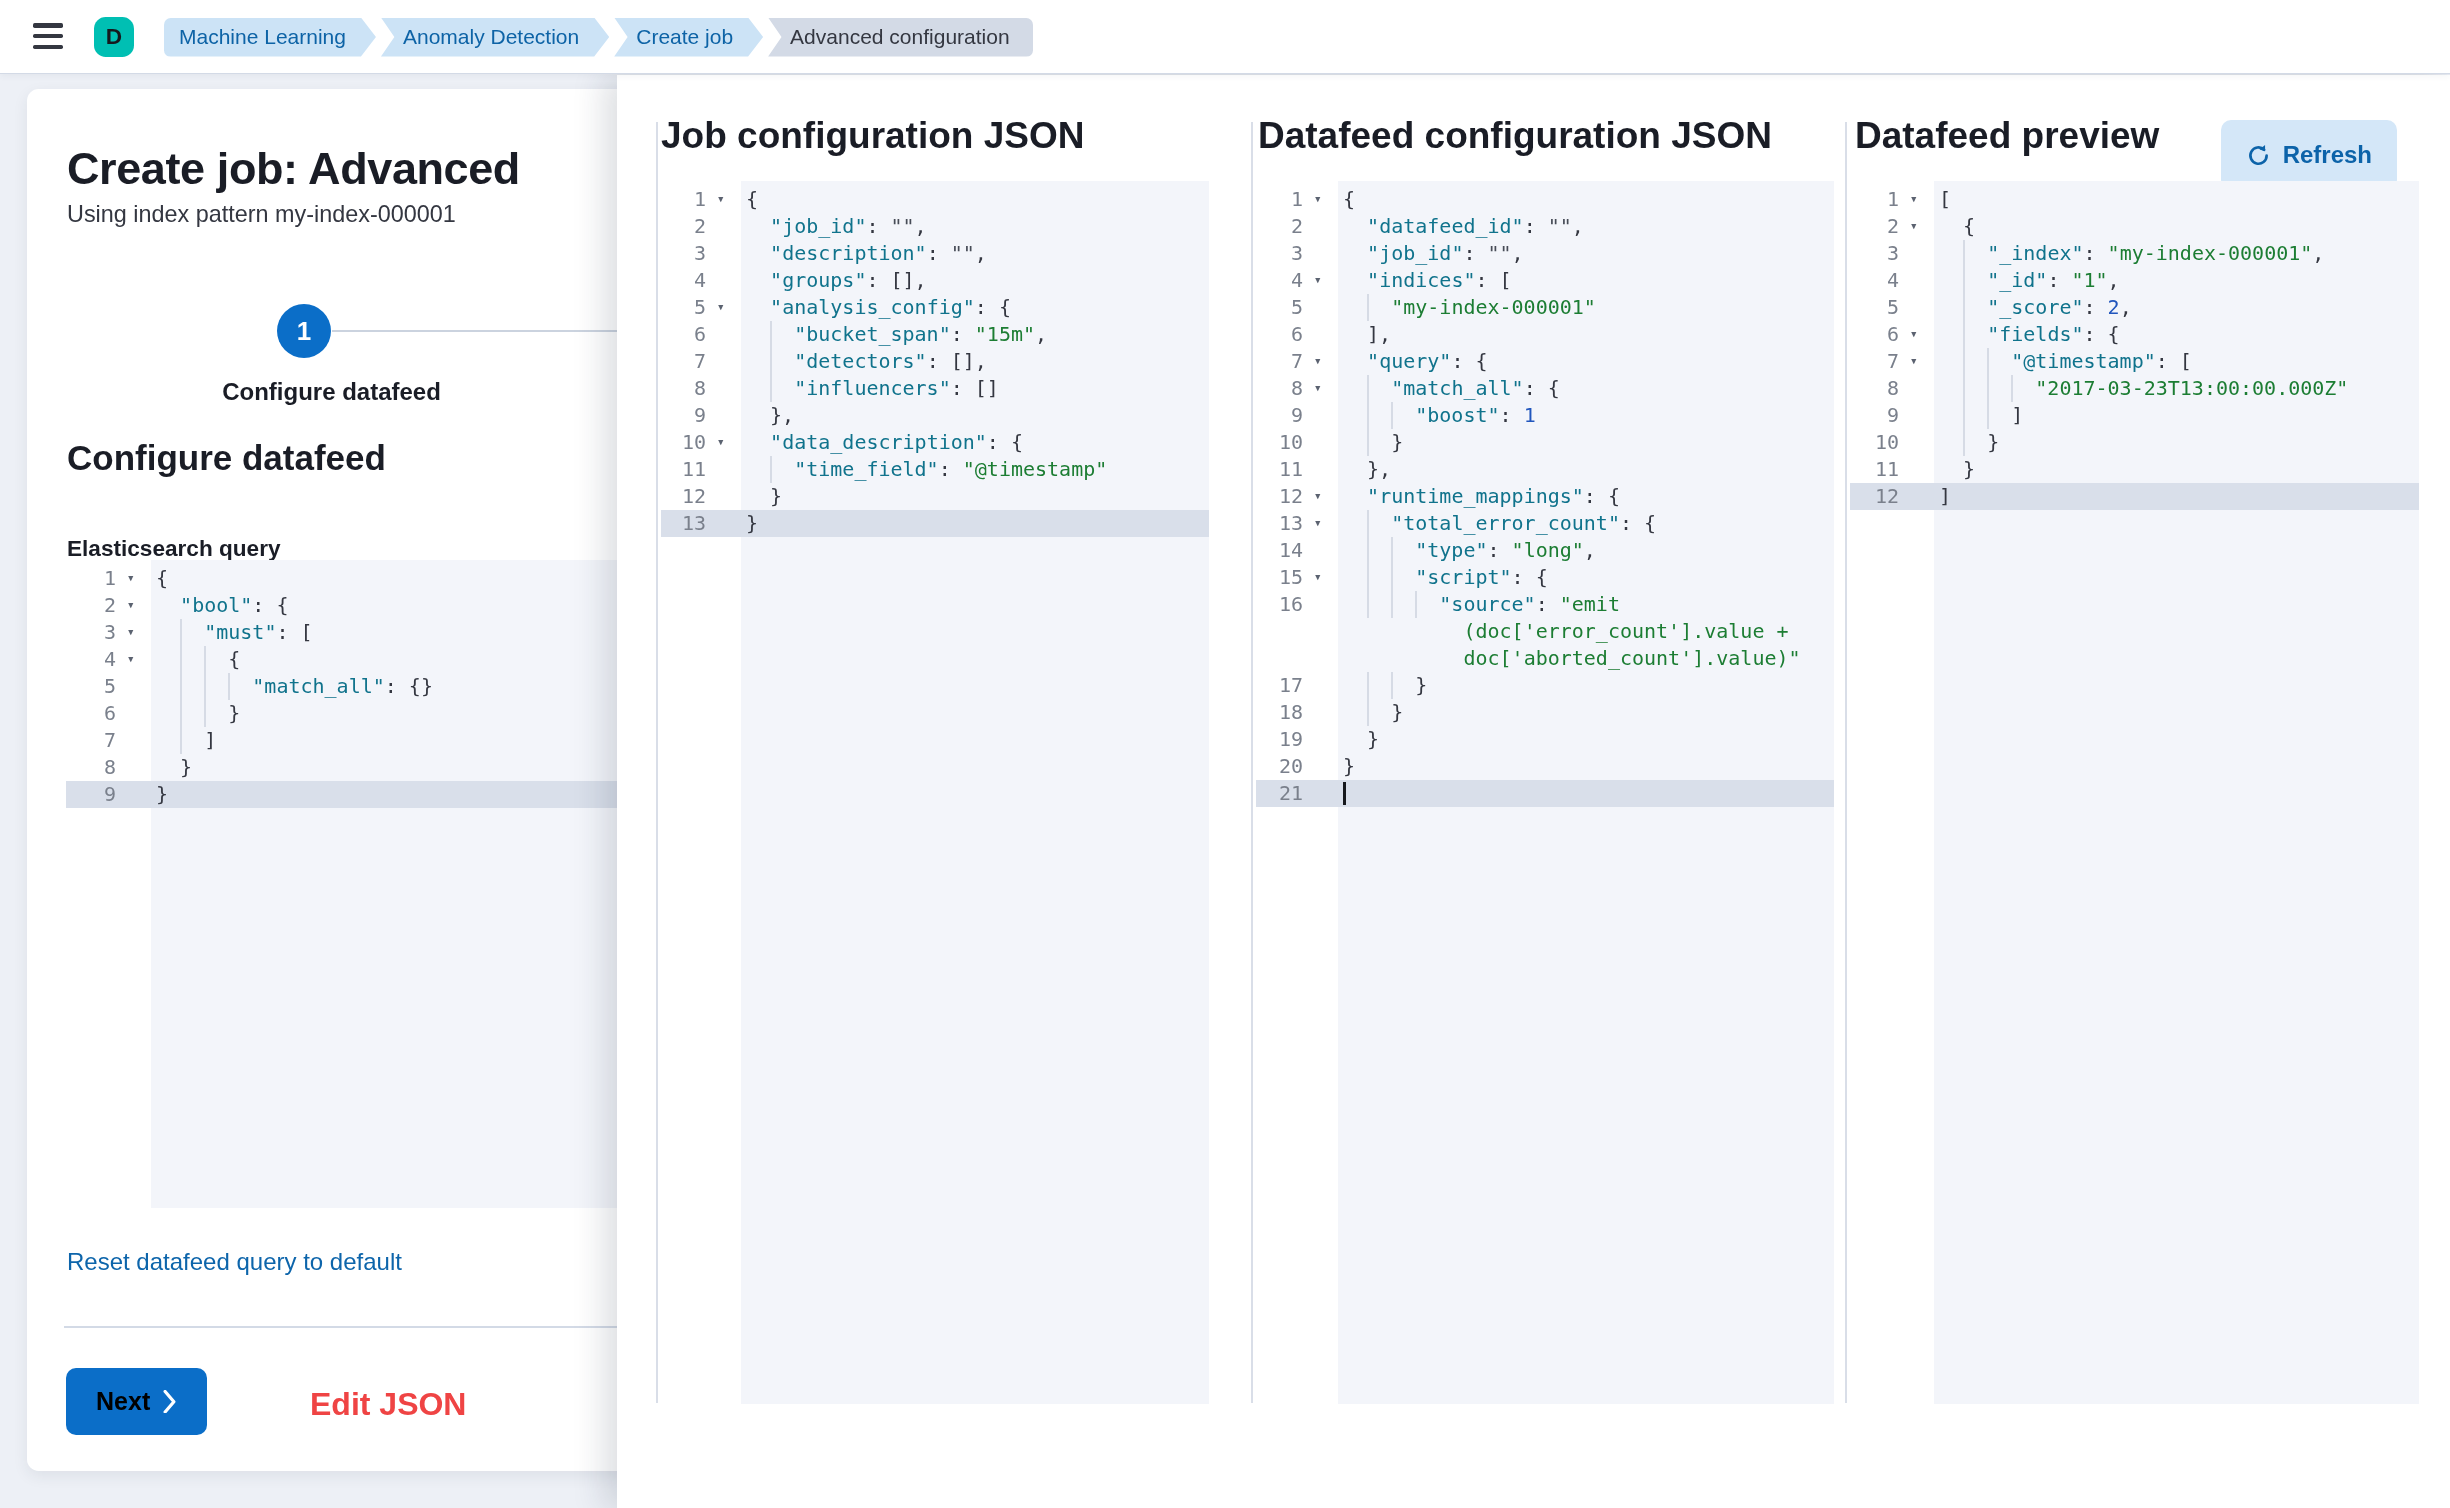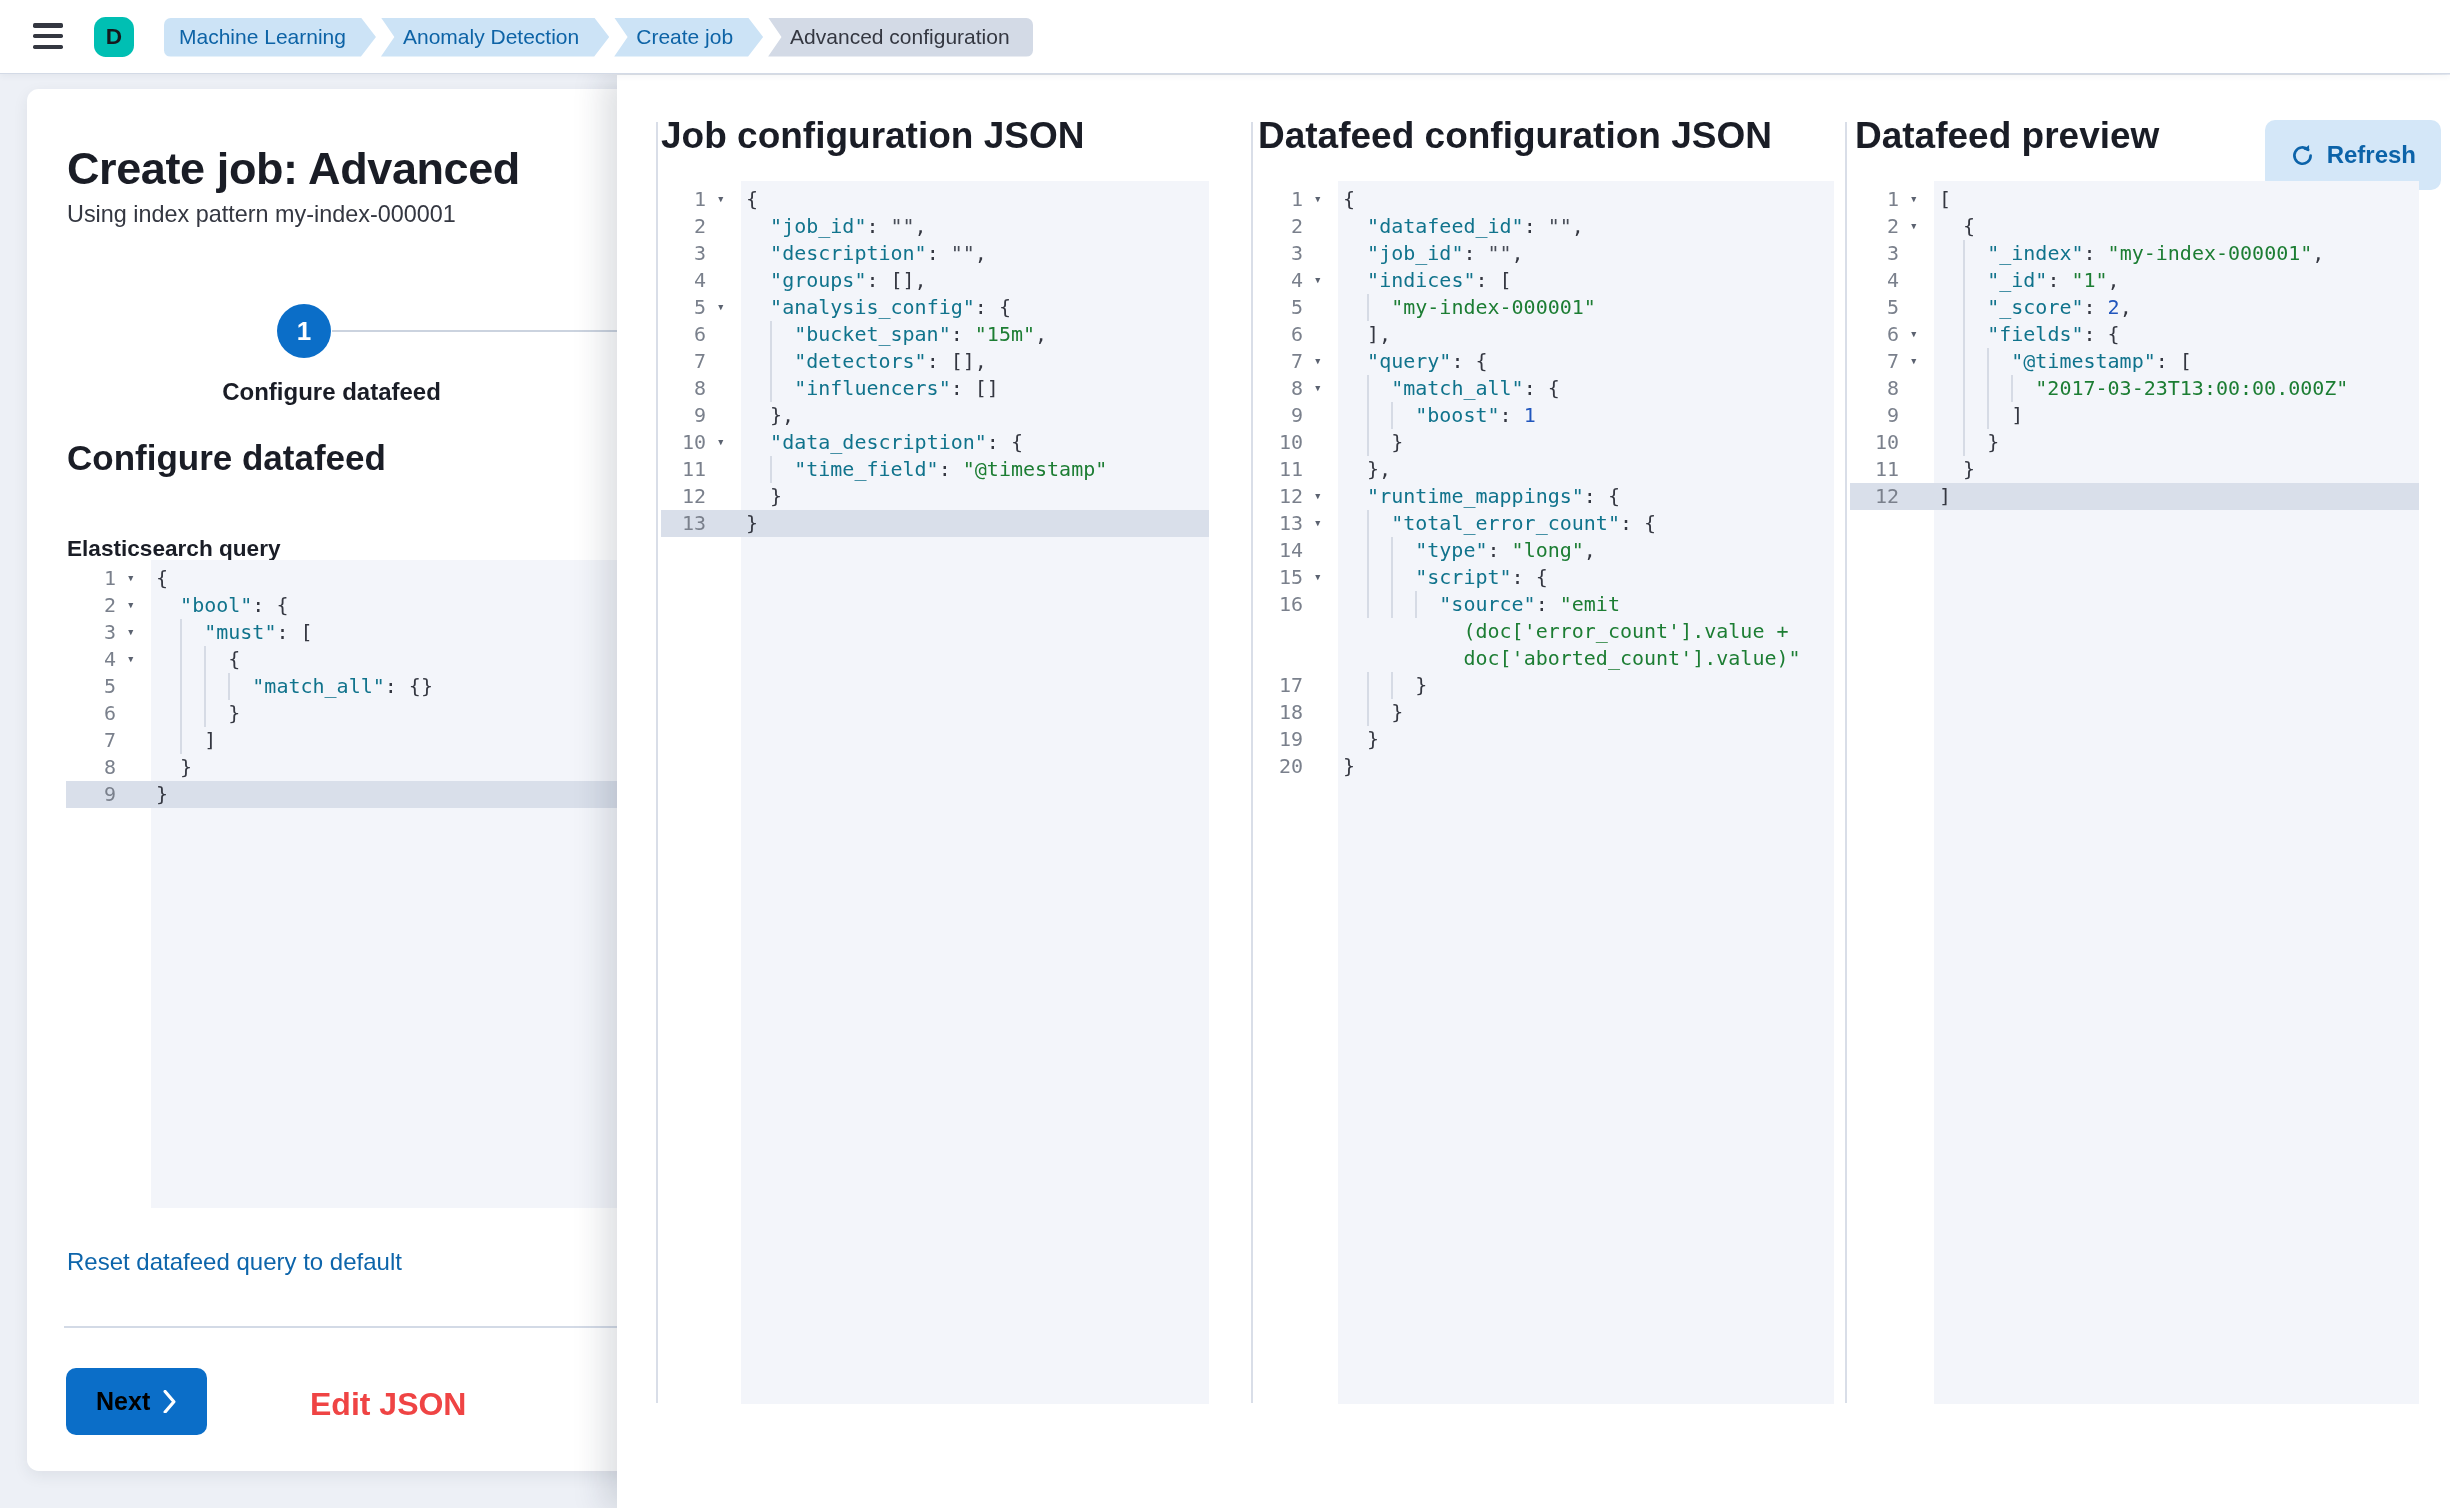--- a/index.html
+++ b/index.html
@@ -67,21 +67,21 @@
   .flyout {
     position:absolute; left:617px; top:75px; width:1833px; height:1434px;
     background:#fff; box-shadow:-13.4px 0 30px rgba(30,40,60,.15);
     z-index:20;
   }
   .col-border { position:absolute; top:47px; height:1281px; width:1.7px; background:#D9DEE8; }
   .col-title { position:absolute; top:40px; font-size:37px; font-weight:700; white-space:nowrap; }
   .refresh-btn {
     position:absolute; left:1604px; top:45px; width:176px; height:70px; border-radius:10px;
     background:#D4E7F8; color:#0C63A9; font-size:24px; font-weight:600; border:none;
-    display:flex; align-items:center; justify-content:center; gap:11.7px; cursor:pointer;margin-left:44px;
+    display:flex; align-items:center; justify-content:center; gap:11.7px; cursor:pointer;
   }
   .bottom-bar {
     position:absolute; left:0; top:1328px; width:1833px; height:106px;
     background:#F5F7FB; box-shadow:0 -6.7px 15px rgba(40,50,70,.05);
   }
   .close-btn {
     position:absolute; left:45px; top:28.5px; height:49px; display:flex; align-items:center; gap:13.4px;
     color:#0D65AB; font-size:25px; font-weight:600; cursor:pointer; background:none; border:none;
   }
   .save-btn {
@@ -220,20 +220,21 @@
         <div class="crow"><span class="ln">13</span><span class="fold">▾</span><div class="ctext"><span class="guide" style="left: calc(2ch + 5px);"></span><span class="tk-p">    </span><span class="tk-k">"total_error_count"</span><span class="tk-p">: {</span></div></div>
         <div class="crow"><span class="ln">14</span><div class="ctext"><span class="guide" style="left: calc(2ch + 5px);"></span><span class="guide" style="left: calc(4ch + 5px);"></span><span class="tk-p">      </span><span class="tk-k">"type"</span><span class="tk-p">: </span><span class="tk-s">"long"</span><span class="tk-p">,</span></div></div>
         <div class="crow"><span class="ln">15</span><span class="fold">▾</span><div class="ctext"><span class="guide" style="left: calc(2ch + 5px);"></span><span class="guide" style="left: calc(4ch + 5px);"></span><span class="tk-p">      </span><span class="tk-k">"script"</span><span class="tk-p">: {</span></div></div>
         <div class="crow"><span class="ln">16</span><div class="ctext"><span class="guide" style="left: calc(2ch + 5px);"></span><span class="guide" style="left: calc(4ch + 5px);"></span><span class="guide" style="left: calc(6ch + 5px);"></span><span class="tk-p">        </span><span class="tk-k">"source"</span><span class="tk-p">: </span><span class="tk-s">"emit</span></div></div>
         <div class="crow"><div class="ctext"><span class="tk-p">          </span><span class="tk-s">(doc['error_count'].value +</span></div></div>
         <div class="crow"><div class="ctext"><span class="tk-p">          </span><span class="tk-s">doc['aborted_count'].value)"</span></div></div>
         <div class="crow"><span class="ln">17</span><div class="ctext"><span class="guide" style="left: calc(2ch + 5px);"></span><span class="guide" style="left: calc(4ch + 5px);"></span><span class="tk-p">      }</span></div></div>
         <div class="crow"><span class="ln">18</span><div class="ctext"><span class="guide" style="left: calc(2ch + 5px);"></span><span class="tk-p">    }</span></div></div>
         <div class="crow"><span class="ln">19</span><div class="ctext"><span class="tk-p">  }</span></div></div>
         <div class="crow"><span class="ln">20</span><div class="ctext"><span class="tk-p">}</span></div></div>
+        <div class="crow hl"><span class="ln">21</span><div class="ctext"></div><span class="cursor"></span></div>
       </div>
     </div>
   <div class="editor" style="--gw:84px; left:1233px; top:106px; width:569px; height:1223px;">
       <div class="gutter-bg"></div>
       <div class="rows">
         <div class="crow"><span class="ln">1</span><span class="fold">▾</span><div class="ctext"><span class="tk-p">[</span></div></div>
         <div class="crow"><span class="ln">2</span><span class="fold">▾</span><div class="ctext"><span class="tk-p">  {</span></div></div>
         <div class="crow"><span class="ln">3</span><div class="ctext"><span class="guide" style="left: calc(2ch + 5px);"></span><span class="tk-p">    </span><span class="tk-k">"_index"</span><span class="tk-p">: </span><span class="tk-s">"my-index-000001"</span><span class="tk-p">,</span></div></div>
         <div class="crow"><span class="ln">4</span><div class="ctext"><span class="guide" style="left: calc(2ch + 5px);"></span><span class="tk-p">    </span><span class="tk-k">"_id"</span><span class="tk-p">: </span><span class="tk-s">"1"</span><span class="tk-p">,</span></div></div>
         <div class="crow"><span class="ln">5</span><div class="ctext"><span class="guide" style="left: calc(2ch + 5px);"></span><span class="tk-p">    </span><span class="tk-k">"_score"</span><span class="tk-p">: </span><span class="tk-n">2</span><span class="tk-p">,</span></div></div>

